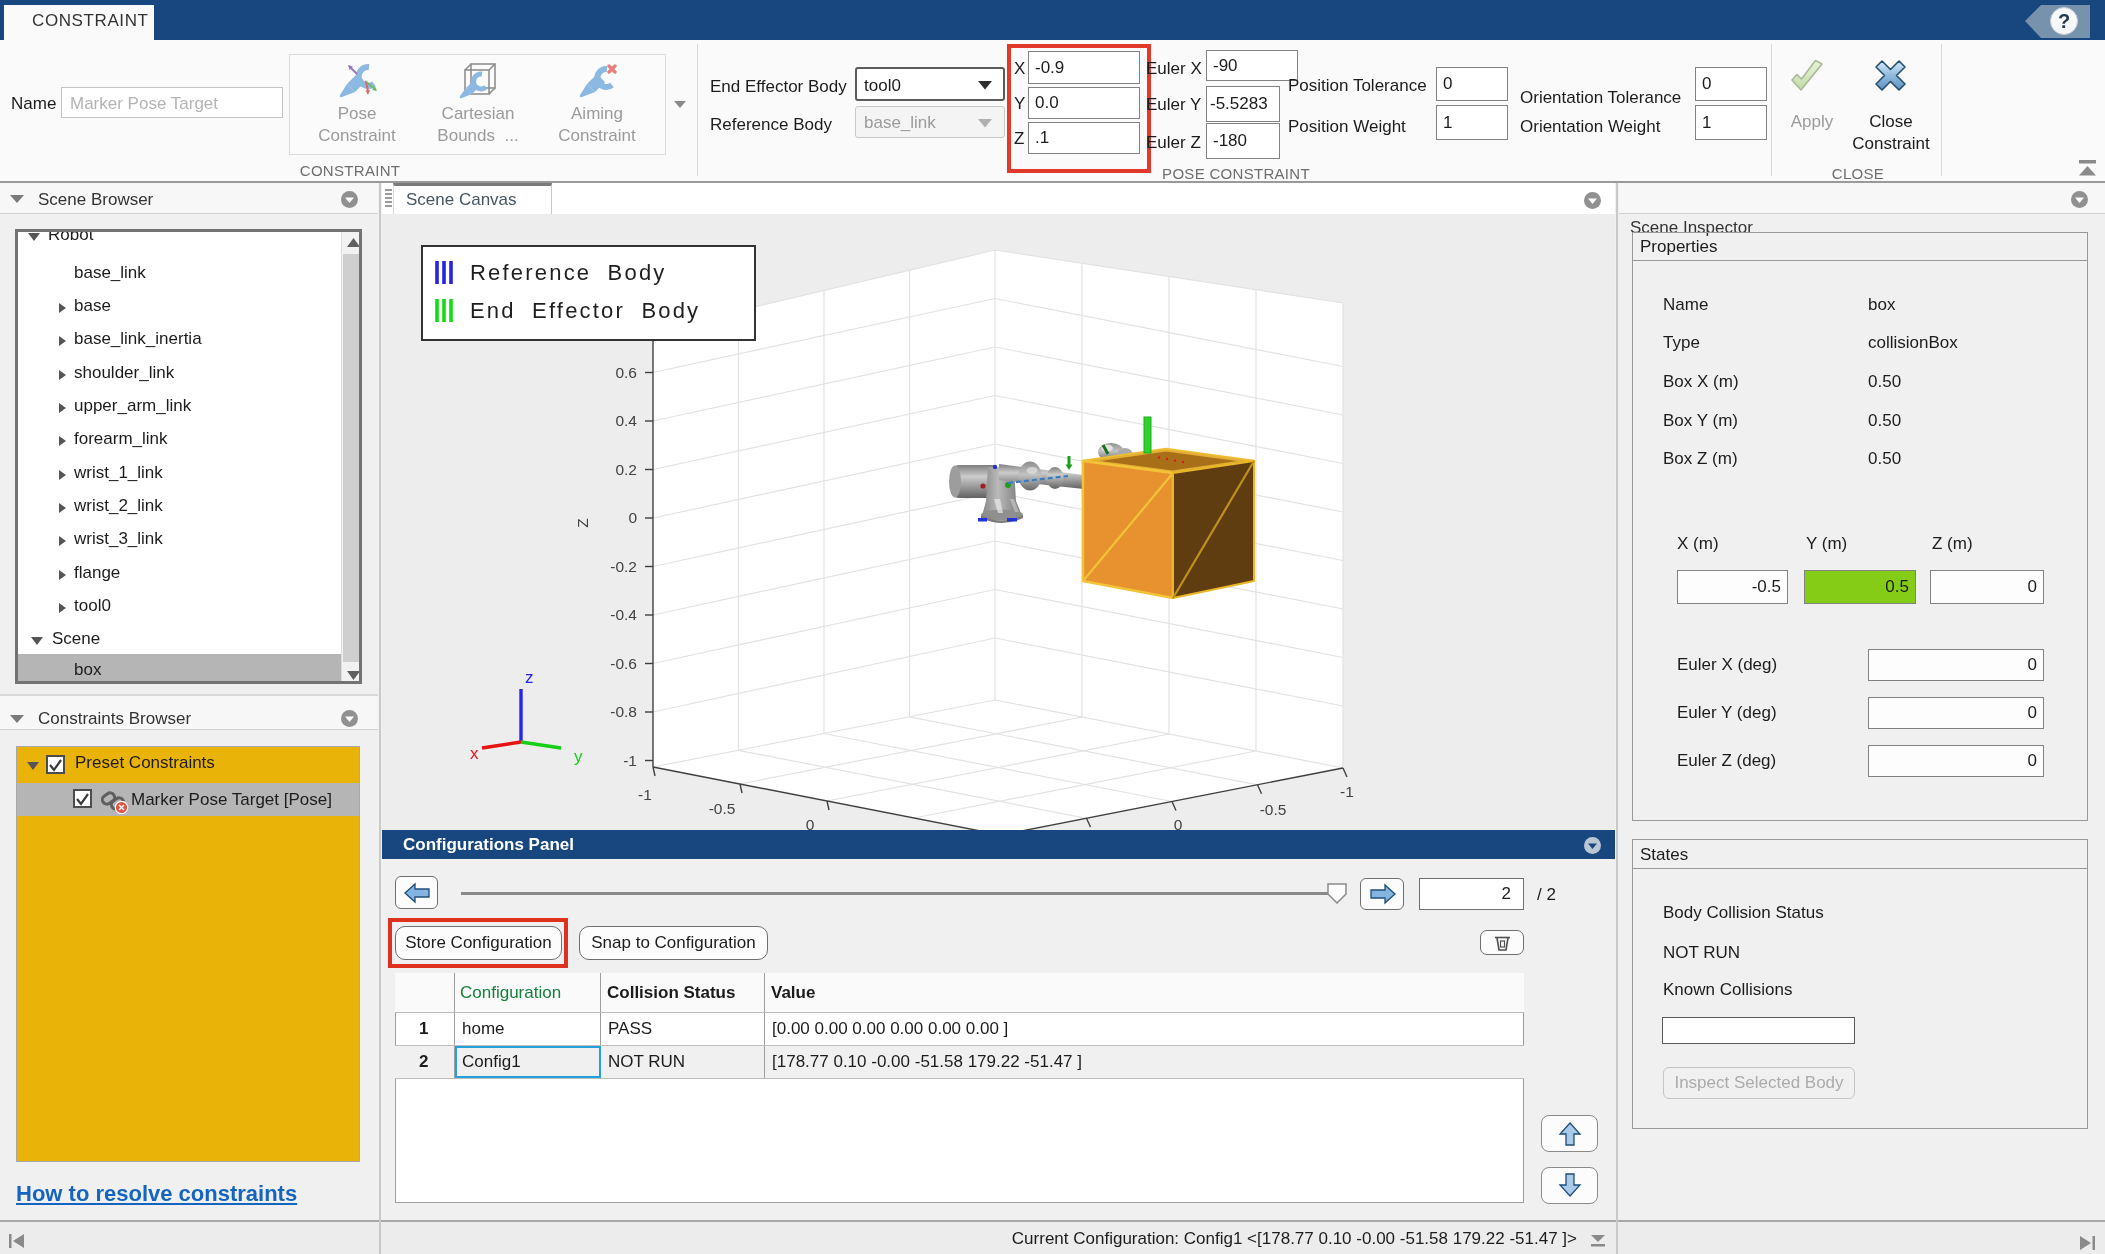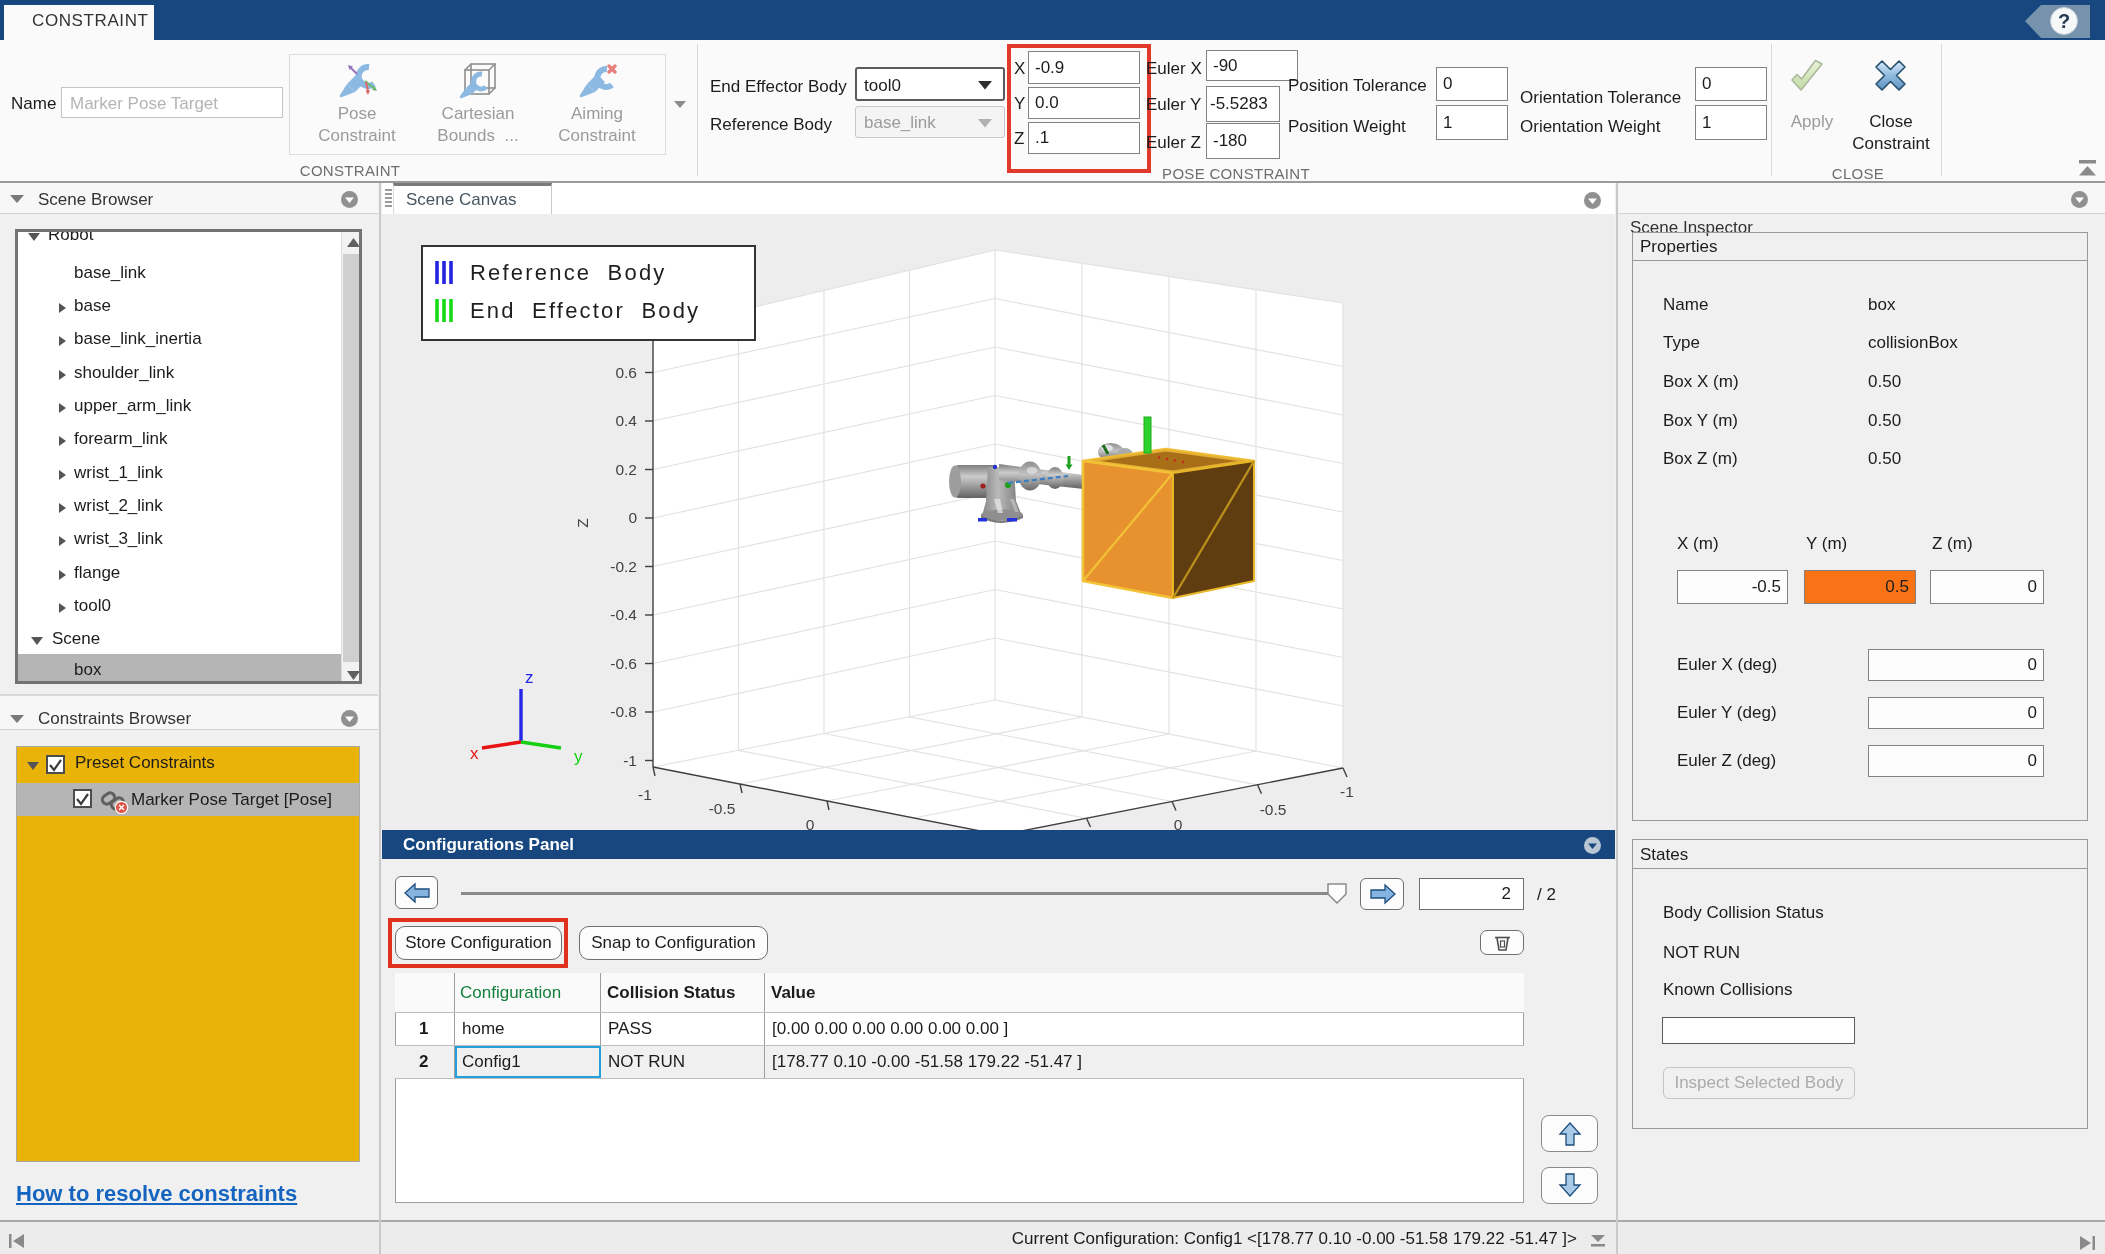--- a/index.html
+++ b/index.html
@@ -522,21 +522,21 @@
 <div class="lbl" style="left:1663px;top:372px;">Box X (m)</div>
 <div class="lbl" style="left:1868px;top:372px;">0.50</div>
 <div class="lbl" style="left:1663px;top:411px;">Box Y (m)</div>
 <div class="lbl" style="left:1868px;top:411px;">0.50</div>
 <div class="lbl" style="left:1663px;top:449px;">Box Z (m)</div>
 <div class="lbl" style="left:1868px;top:449px;">0.50</div>
 <div class="lbl" style="left:1677px;top:534px;">X (m)</div>
 <div class="lbl" style="left:1806px;top:534px;">Y (m)</div>
 <div class="lbl" style="left:1932px;top:534px;">Z (m)</div>
 <div class="field" style="left:1677px;top:570px;width:111px;height:34px;justify-content:flex-end;background:#fdfdfd;">-0.5</div>
-<div class="field" style="left:1804px;top:570px;width:112px;height:34px;justify-content:flex-end;background:#f97316;">0.5</div>
+<div class="field" style="left:1804px;top:570px;width:112px;height:34px;justify-content:flex-end;background:#84cc16;">0.5</div>
 <div class="field" style="left:1930px;top:570px;width:114px;height:34px;justify-content:flex-end;background:#fdfdfd;">0</div>
 <div class="lbl" style="left:1677px;top:655px;">Euler X (deg)</div>
 <div class="field" style="left:1868px;top:649px;width:176px;height:32px;justify-content:flex-end;background:#fdfdfd;">0</div>
 <div class="lbl" style="left:1677px;top:703px;">Euler Y (deg)</div>
 <div class="field" style="left:1868px;top:697px;width:176px;height:32px;justify-content:flex-end;background:#fdfdfd;">0</div>
 <div class="lbl" style="left:1677px;top:751px;">Euler Z (deg)</div>
 <div class="field" style="left:1868px;top:745px;width:176px;height:32px;justify-content:flex-end;background:#fdfdfd;">0</div>
 <div class="abs" style="left:1632px;top:839px;width:456px;height:290px;border:1px solid #999;box-sizing:border-box;"></div>
 <div class="abs" style="left:1632px;top:839px;width:456px;height:30px;border-bottom:1px solid #999;box-sizing:border-box;"></div>
 <div class="abs" style="left:1640px;top:845px;font-size:17px;color:#1c1c1c;">States</div>

